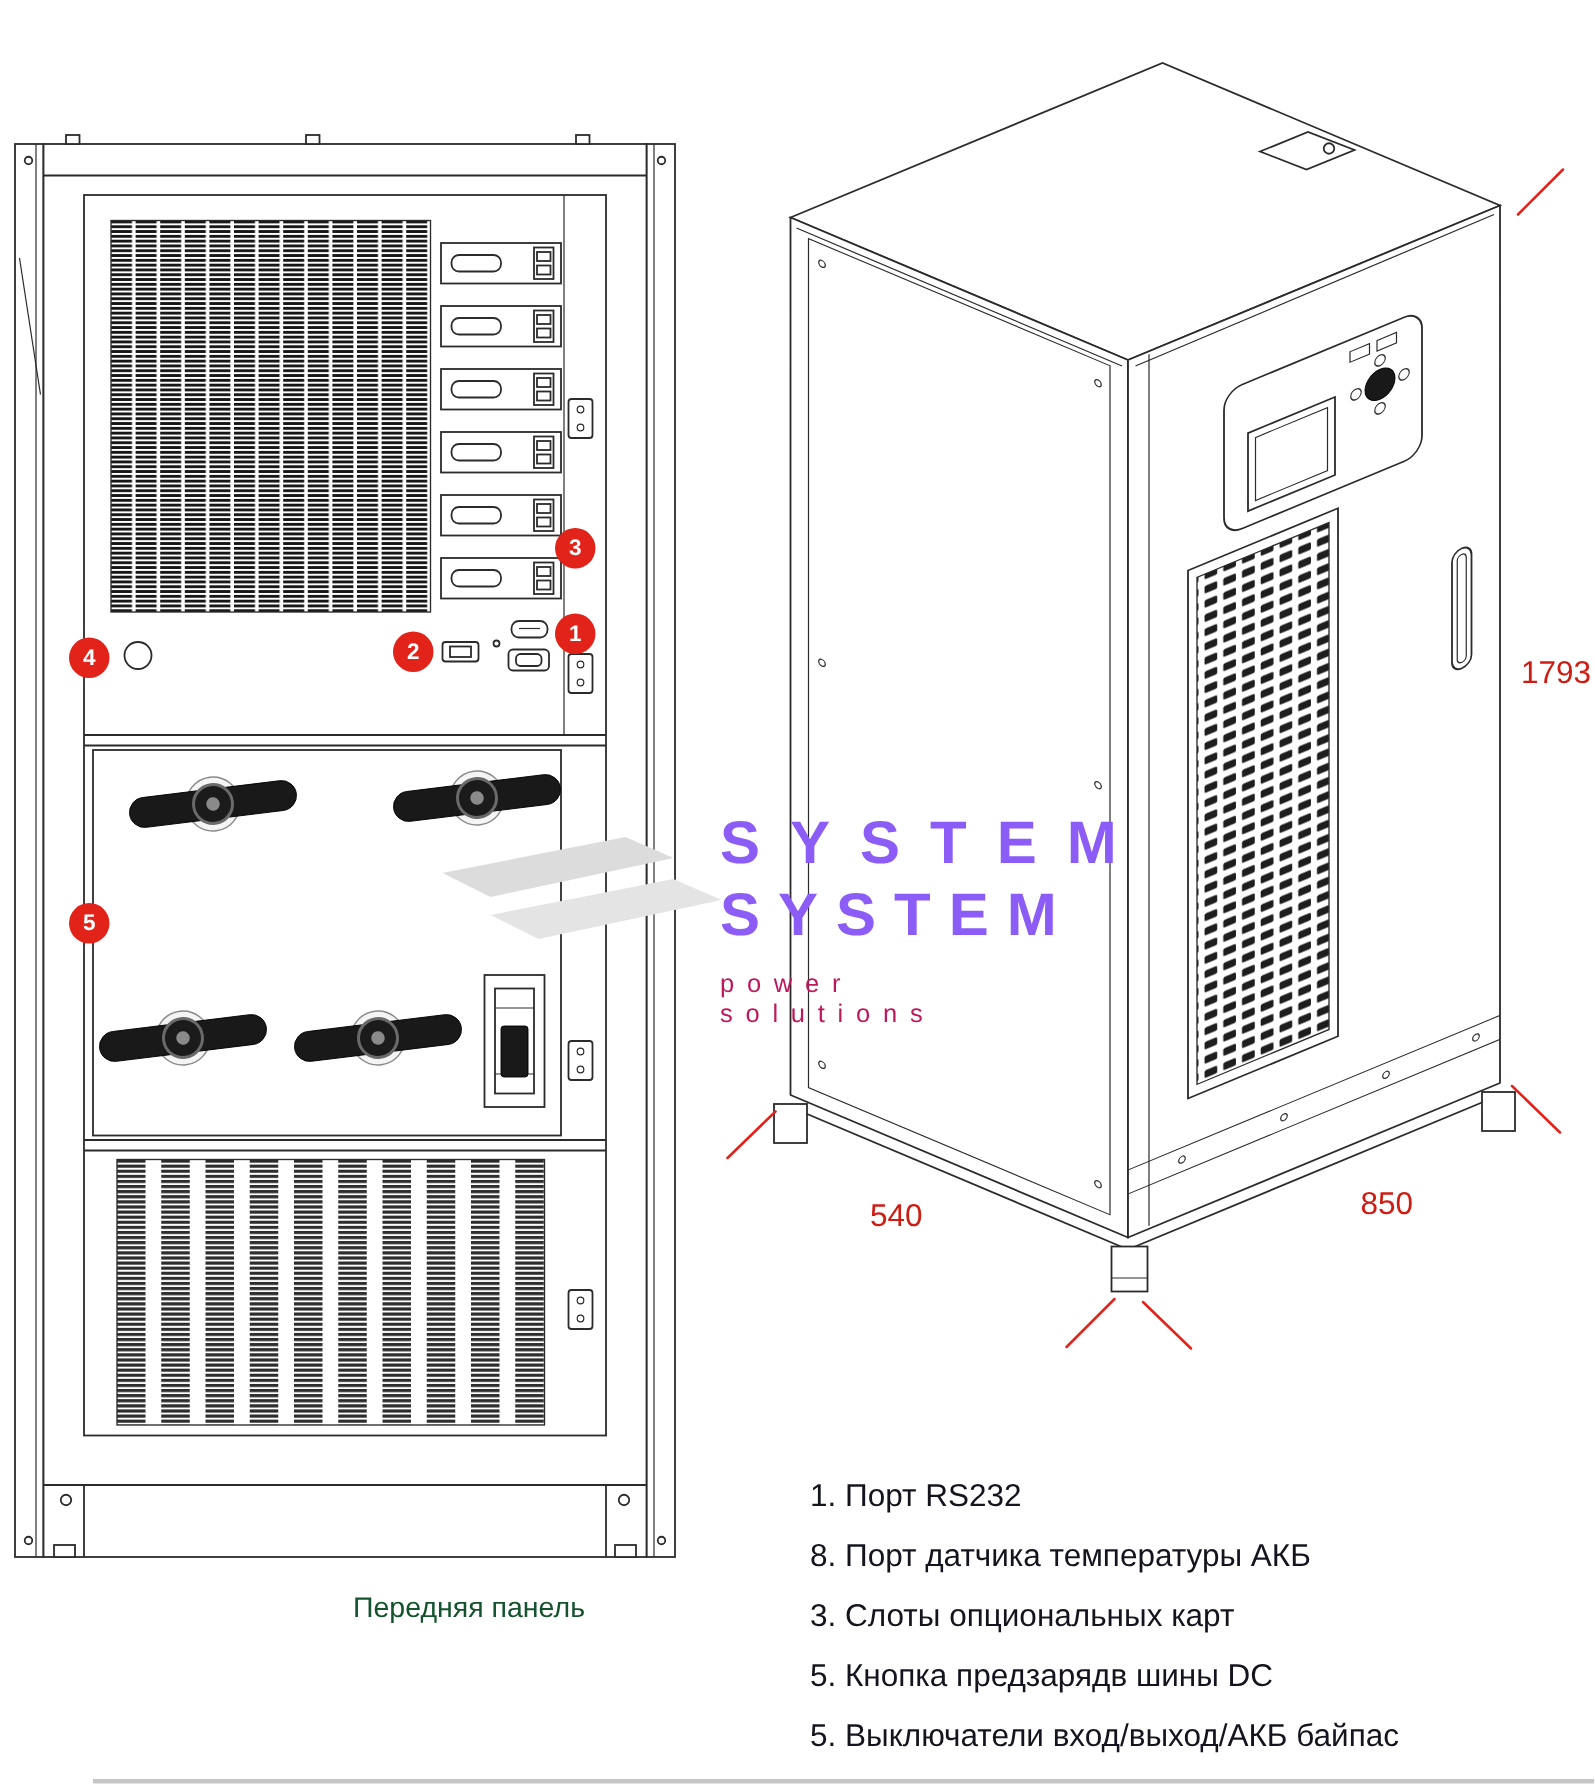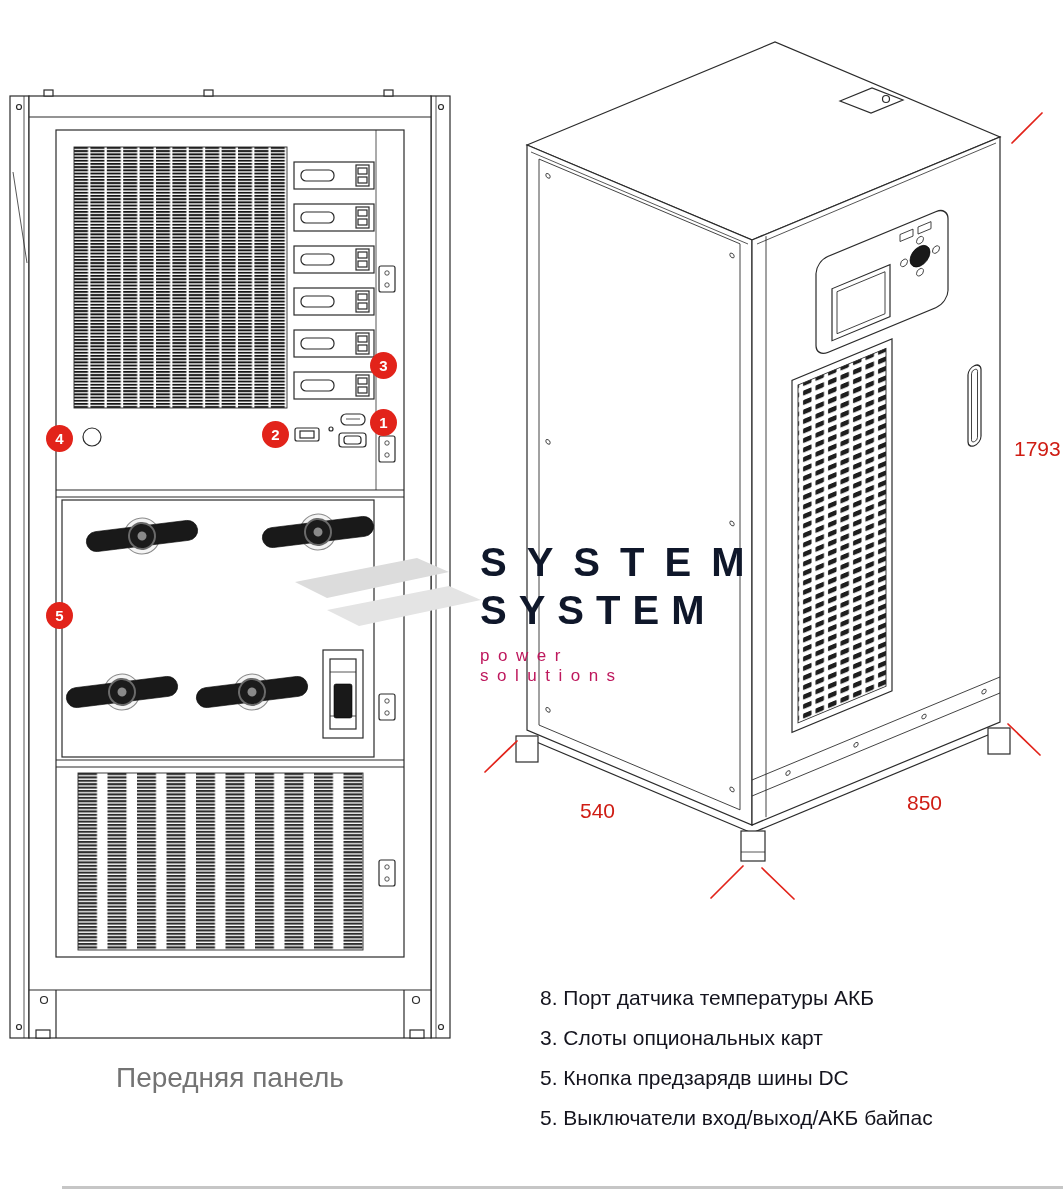--- a/index.html
+++ b/index.html
@@ -15,28 +15,28 @@
   .hub{fill:#1b1b1b;stroke:#6a6a6a;stroke-width:2;}
   .base{fill:#f4f4f4;stroke:#8a8a8a;stroke-width:1;}
   .pat{stroke:#2b2b2b;stroke-width:0.9;}
   .red{stroke:#e2231a;stroke-width:1.7;fill:none;stroke-linecap:round;}
 
   
   .callout{position:absolute;width:27px;height:27px;border-radius:50%;
            background:#e2231a;color:#fff;font-weight:bold;font-size:15px;
            display:flex;align-items:center;justify-content:center;z-index:6;}
   .dim{position:absolute;color:#cf1c13;font-size:21px;z-index:6;white-space:nowrap;}
-  .caption{position:absolute;left:70px;top:1062px;width:320px;text-align:center;
-           color:#737373;font-size:28px;z-index:6;}
+  .caption{position:absolute;left:70px;top:1062px;width:320px;text-align:right;
+           color:#14532d;font-size:19px;z-index:6;}
   .legend{position:absolute;left:540px;top:978px;z-index:6;color:#14141e;font-size:21px;}
   .legend-item{height:40px;line-height:40px;white-space:nowrap;}
 
   .watermark{position:absolute;left:0;top:0;z-index:3;pointer-events:none;}
   .wm-chevron{position:absolute;left:295px;top:548px;}
-  .wm-line{position:absolute;left:480px;color:#0f172a;font-weight:600;font-size:40px;}
+  .wm-line{position:absolute;left:480px;color:#8b5cf6;font-weight:600;font-size:40px;}
   .wm-line1{top:540px;letter-spacing:20px;}
   .wm-line2{top:588px;letter-spacing:12px;}
   .wm-tagline{position:absolute;left:480px;top:646px;color:#be185d;
               font-size:17px;letter-spacing:8.5px;}
   .bottom-rule{position:absolute;left:62px;top:1186px;width:1001px;height:3px;
                background:#c6c6c6;z-index:2;}
 </style>
 </head>
 <body>
 
@@ -283,20 +283,21 @@
   <div class="callout" style="left:46px;top:425px;">4</div>
   <div class="callout" style="left:46px;top:602px;">5</div>
 
   <div class="dim" style="left:1014px;top:437px;">1793</div>
   <div class="dim" style="left:580px;top:799px;">540</div>
   <div class="dim" style="left:907px;top:791px;">850</div>
 
   <div class="caption">Передняя панель</div>
 
   <div class="legend">
+    <div class="legend-item">1. Порт RS232</div>
     <div class="legend-item">8. Порт датчика температуры АКБ</div>
     <div class="legend-item">3. Слоты опциональных карт</div>
     <div class="legend-item">5. Кнопка предзарядв шины DC</div>
     <div class="legend-item">5. Выключатели вход/выход/АКБ байпас</div>
   </div>
 
   <div class="bottom-rule"></div>
 </div>
 
 </body></html>

